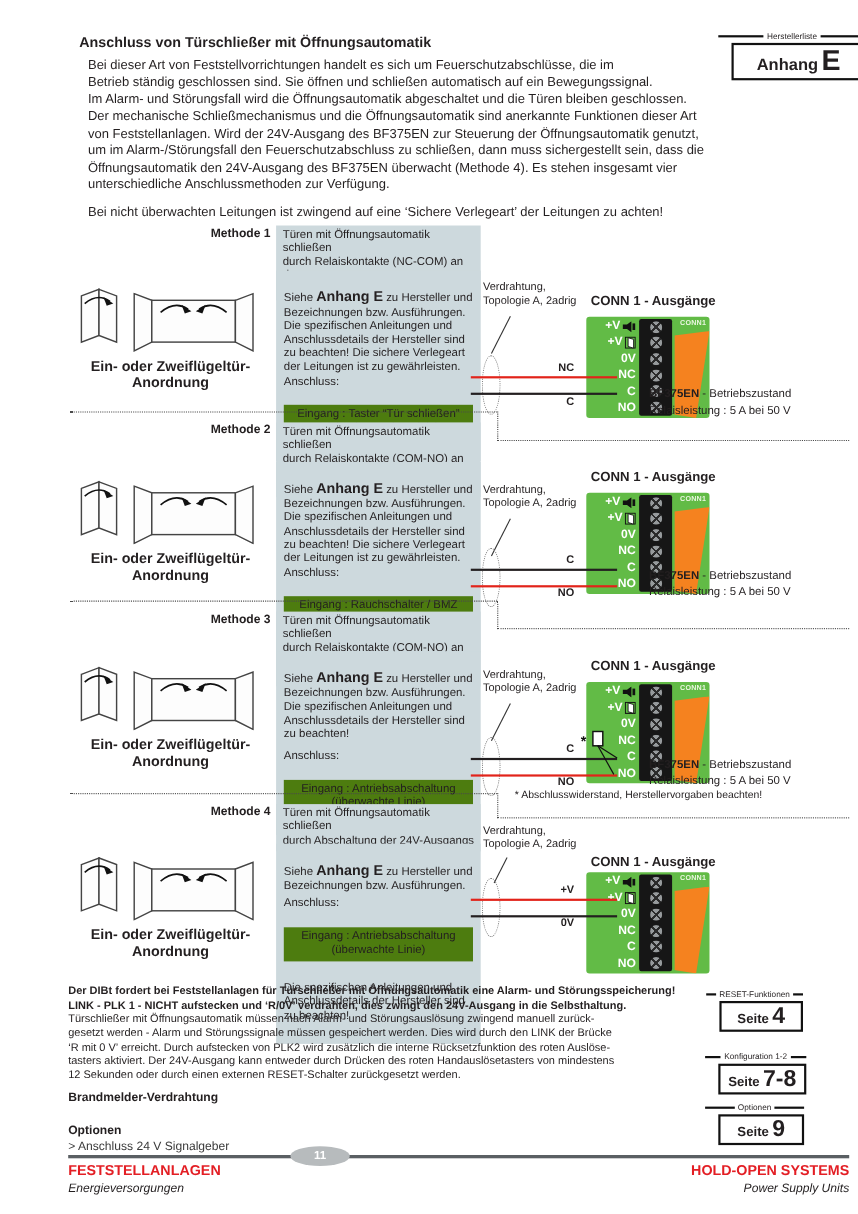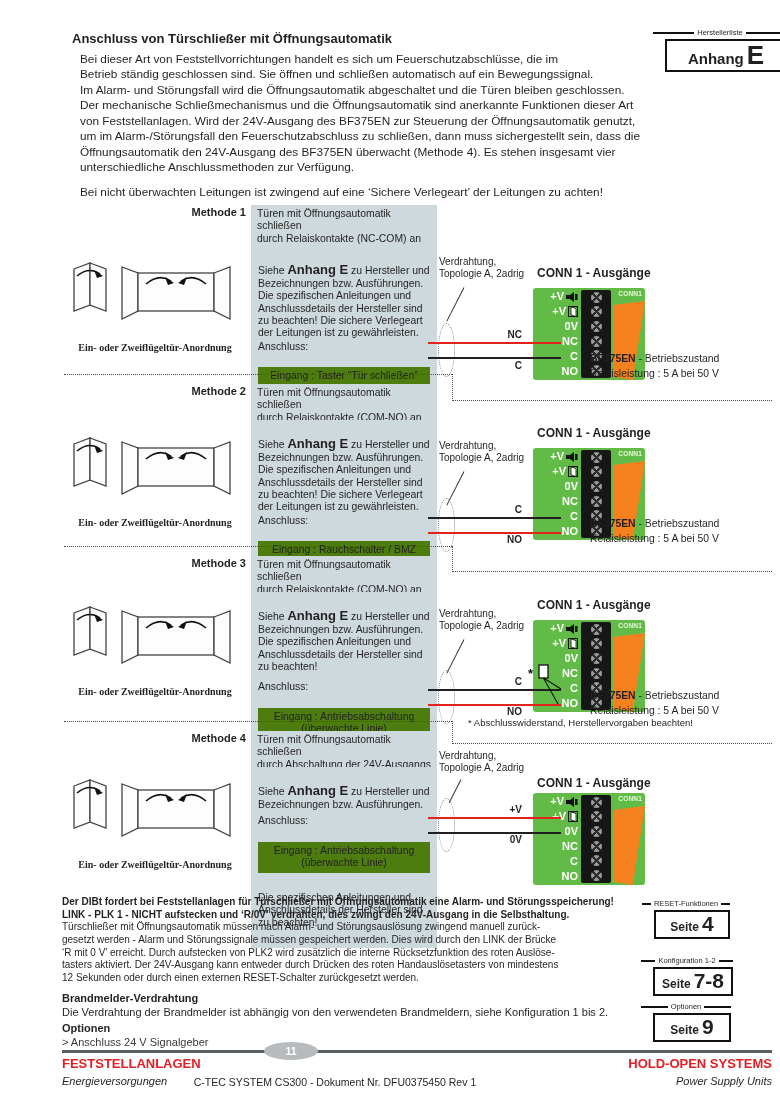--- a/index.html
+++ b/index.html
@@ -37,21 +37,21 @@
   .m1 .m-note{top:43px}.m2 .m-note{top:38px}.m3 .m-note{top:38px}.m4 .m-note{top:38px}
   .anh{font-weight:bold;font-size:13px;}
   .anschluss{margin-top:1px;}
   .m3 .anschluss{margin-top:8px}.m4 .anschluss{margin-top:4px}
   .inputbox{background:#4d7c0f;margin:2px 0 1px;padding:3px 2px;text-align:center;}
   .afternote{margin-top:6px;}
 
   
   .doors{position:absolute;left:56px;width:198px;text-align:center;}
   .m1 .doors{top:57px}.m2 .doors{top:53px}.m3 .doors{top:50px}.m4 .doors{top:48px}
-  .doors-cap{font-weight:bold;font-size:10px;margin-top:18px;font-family:Liberation Serif, serif;}
+  .doors-cap{font-weight:bold;font-size:13px;margin-top:0;}
 
   
   .wiring-label{position:absolute;left:439px;font-size:10px;line-height:1.18;}
   .m1 .wiring-label{top:53px}.m2 .wiring-label{top:58px}.m3 .wiring-label{top:54px}.m4 .wiring-label{top:21px}
   .pointer{position:absolute;width:38px;border-top:1px solid #333;transform:rotate(117deg);transform-origin:left center;}
   .m1 .pointer{left:464px;top:84px}.m2 .pointer{left:464px;top:89px}.m3 .pointer{left:464px;top:85px}
   .m4 .pointer{left:461px;top:50px;width:26px}
   .cable-ellipse{position:absolute;left:438px;width:17px;height:54px;border:1.5px dotted #858585;border-radius:50%;}
   .m1 .cable-ellipse{top:120px}.m2 .cable-ellipse{top:116px}.m3 .cable-ellipse{top:116px}.m4 .cable-ellipse{top:69px}
 
@@ -494,21 +494,20 @@
   <div class="dibt">
     <div class="b pre">Der DIBt fordert bei Feststellanlagen für Türschließer mit Öffnungsautomatik eine Alarm- und Störungsspeicherung!
 LINK - PLK 1 - NICHT aufstecken und ‘R/0V’ verdrahten, dies zwingt den 24V-Ausgang in die Selbsthaltung.</div>
     <div class="pre">Türschließer mit Öffnungsautomatik müssen nach Alarm- und Störungsauslösung zwingend manuell zurück-
 gesetzt werden - Alarm und Störungssignale müssen gespeichert werden. Dies wird durch den LINK der Brücke
 ‘R mit 0 V’ erreicht. Durch aufstecken von PLK2 wird zusätzlich die interne Rücksetzfunktion des roten Auslöse-
 tasters aktiviert. Der 24V-Ausgang kann entweder durch Drücken des roten Handauslösetasters von mindestens
 12 Sekunden oder durch einen externen RESET-Schalter zurückgesetzt werden.</div>
   </div>
   <div class="bm-head">Brandmelder-Verdrahtung</div>
-  <div class="bm-text">Die Verdrahtung der Brandmelder ist abhängig von den verwendeten Brandmeldern, siehe Konfiguration 1 bis 2.</div>
   <div class="opt-head">Optionen</div>
   <div class="opt-text">&gt; Anschluss 24 V Signalgeber</div>
 
   <div class="badge badge-b1">
     <div class="badge-label">RESET-Funktionen</div>
     <div class="badge-box">
         <span class="badge-word">Seite</span>
         <span class="badge-num">4</span>
       </div>
   </div>
@@ -524,17 +523,16 @@
     <div class="badge-box">
         <span class="badge-word">Seite</span>
         <span class="badge-num">9</span>
       </div>
   </div>
 
   <div class="footer-rule"></div>
   <div class="page-oval">11</div>
   <div class="f-left-title" style="color: rgb(227, 30, 36);">FESTSTELLANLAGEN</div>
   <div class="f-left-sub">Energieversorgungen</div>
-  <div class="f-center">C-TEC SYSTEM CS300 - Dokument Nr. DFU0375450 Rev 1</div>
   <div class="f-right-title" style="color: rgb(227, 30, 36);">HOLD-OPEN SYSTEMS</div>
   <div class="f-right-sub">Power Supply Units</div>
 
 </div>
 
 </body></html>

